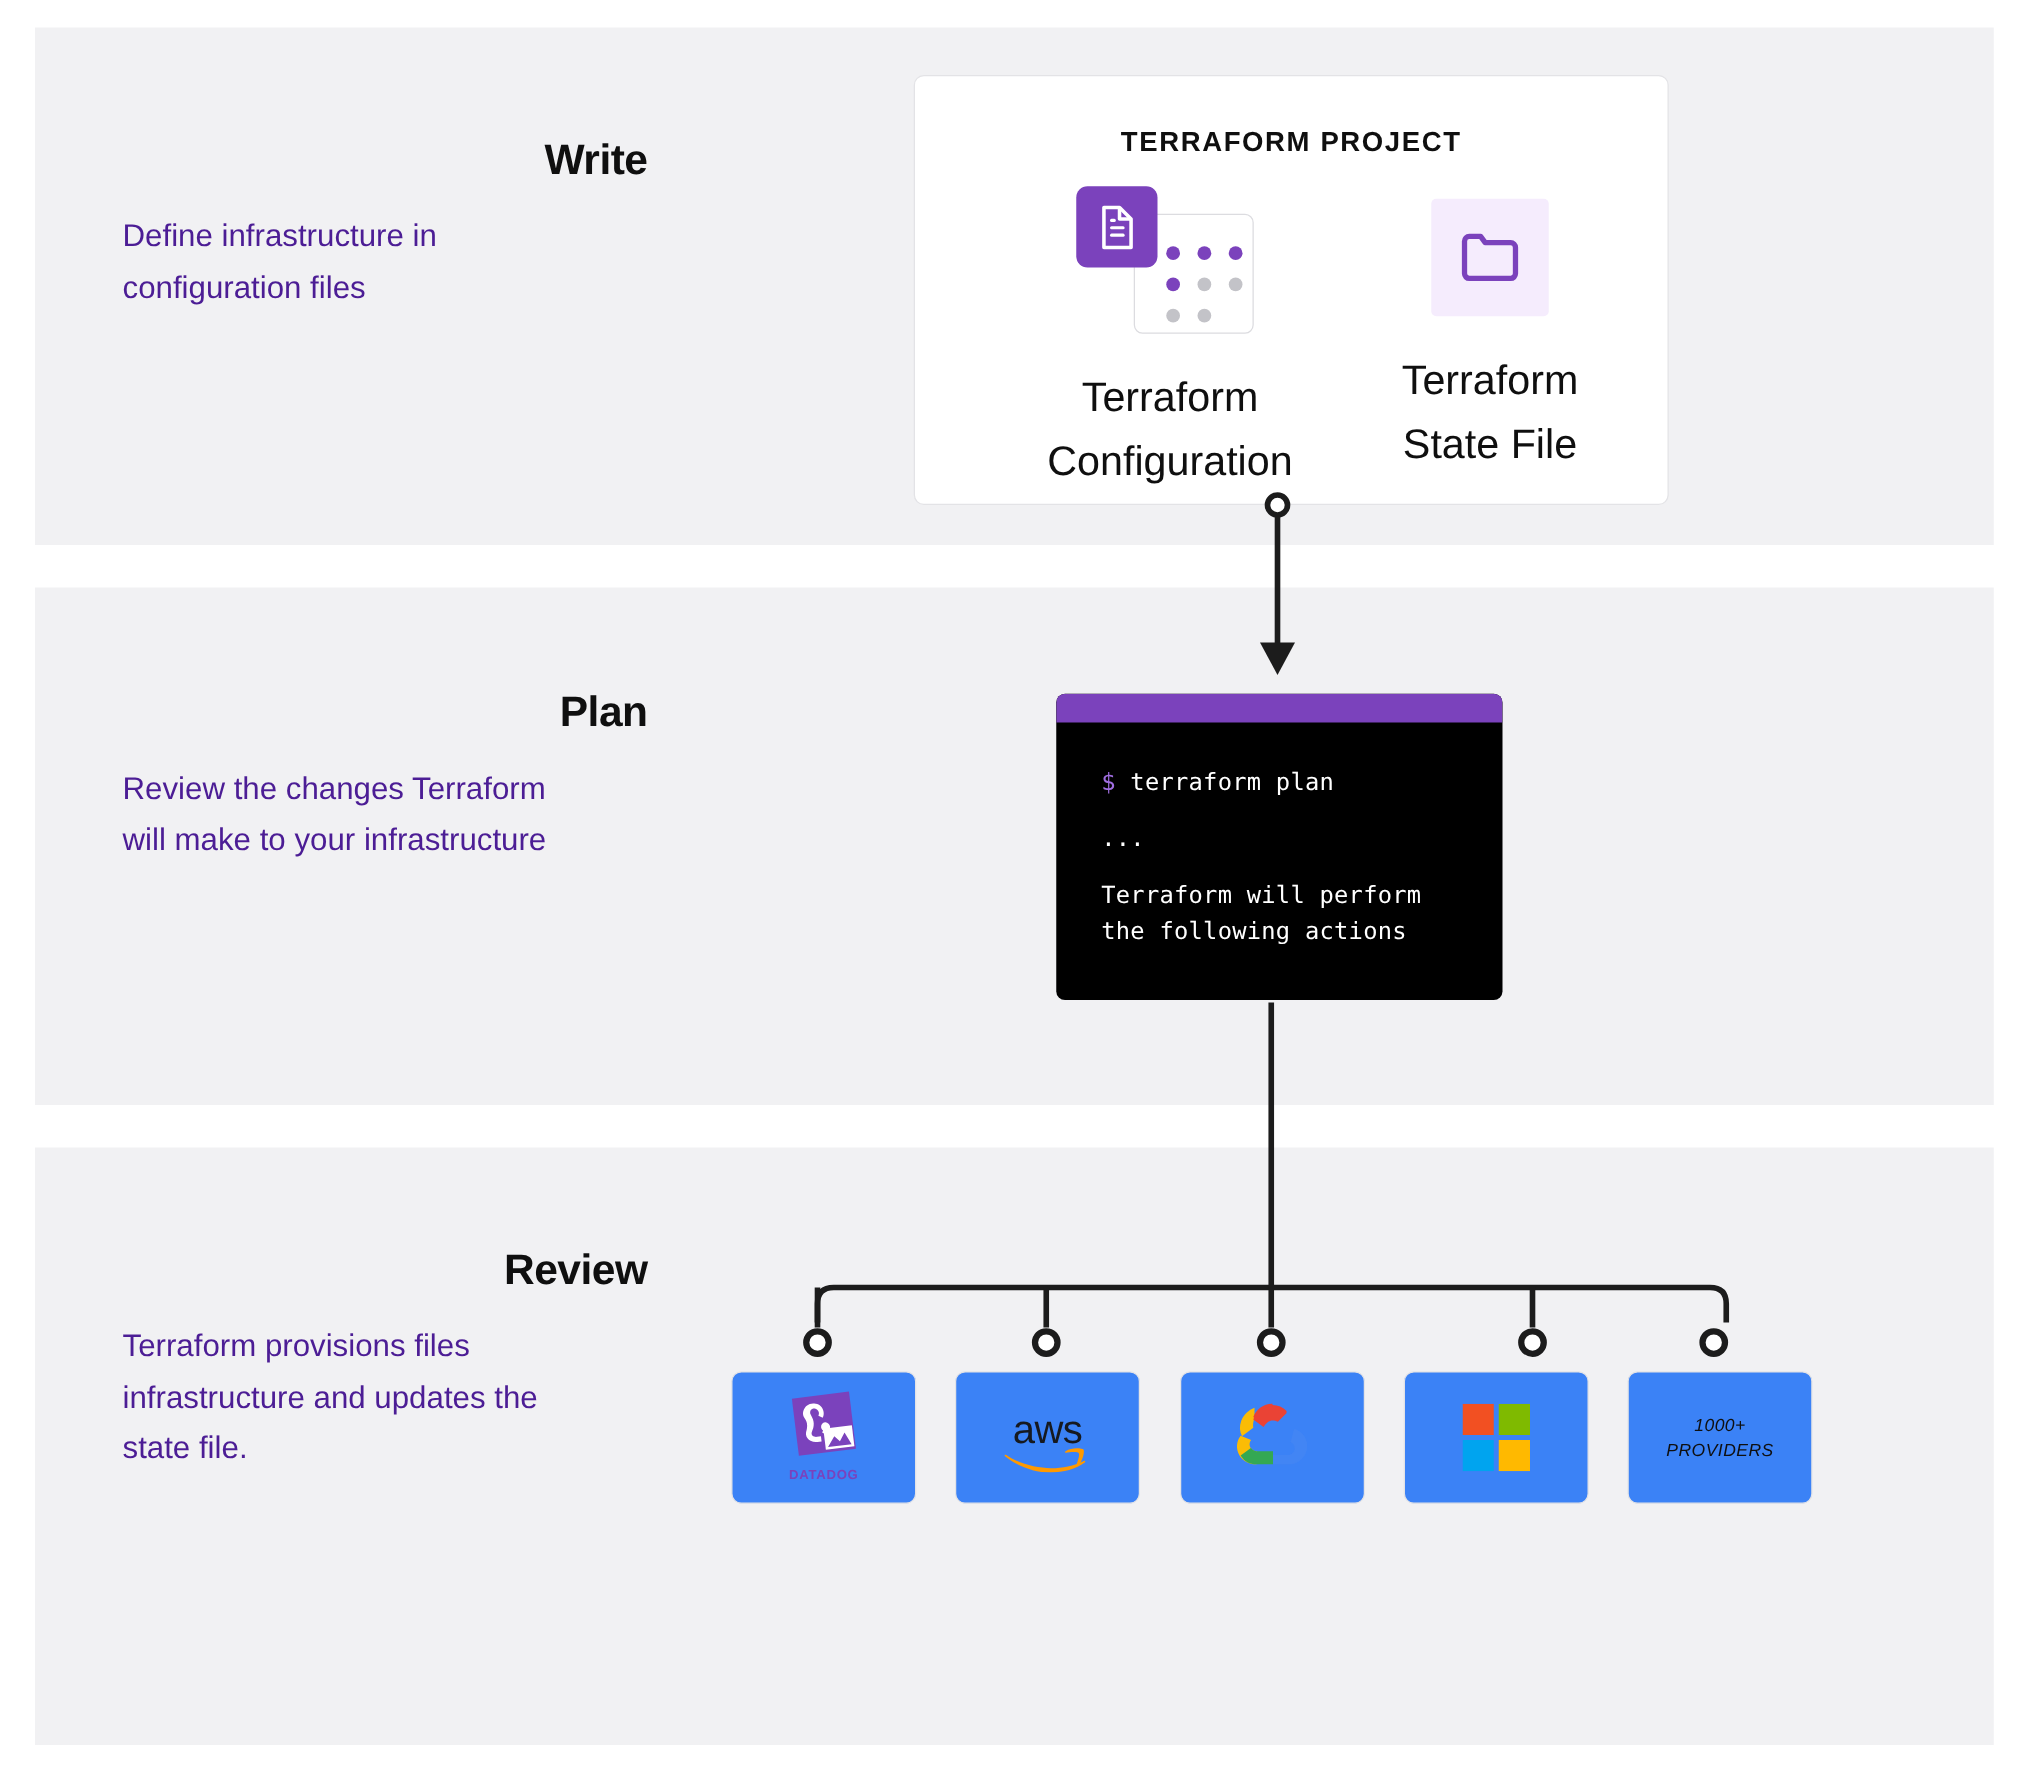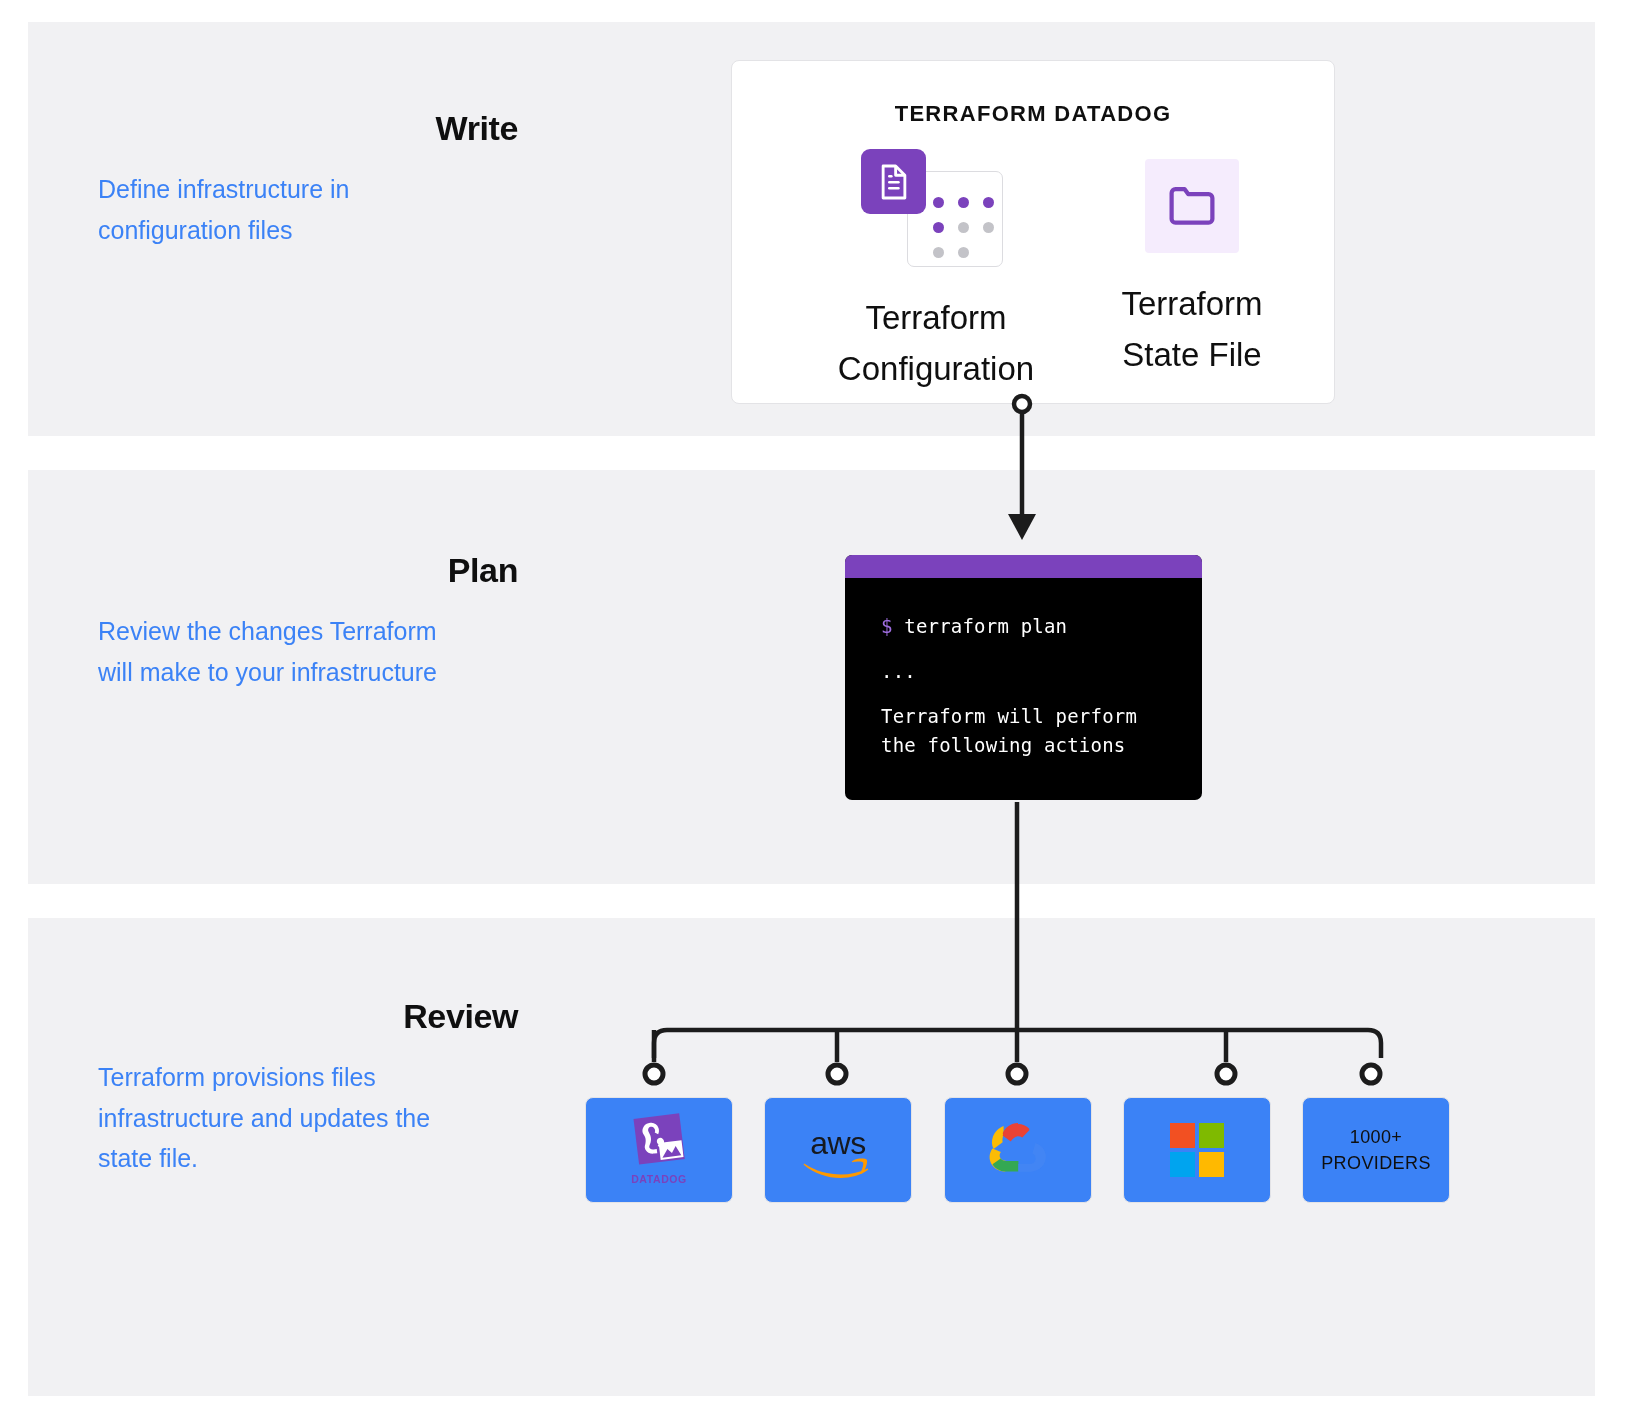--- a/index.html
+++ b/index.html
@@ -43,21 +43,21 @@
     font-weight: 700;
     color: #0f0f0f;
     letter-spacing: -0.4px;
     margin: 0 0 22px 0;
     line-height: 1.1;
     text-align: right;
   }
   .step-desc {
     font-size: 25px;
     font-weight: 400;
-    color: #3b82f6;
+    color: #4c1d95;
     line-height: 1.62;
     margin: 0;
     max-width: 340px;
   }
 
   #text-write { top: 110px; }
   #text-plan  { top: 552px; }
   #text-apply { top: 998px; }
 
   
@@ -207,26 +207,27 @@
     height: 106px;
     background: #3b82f6;
     border: 1px solid #e3e3e6;
     border-radius: 8px;
     box-sizing: border-box;
     display: flex;
     align-items: center;
     justify-content: center;
   }
   .providers-text {
-    font-size: 18px;
+    font-size: 14px;
     font-weight: 500;
     line-height: 1.45;
     text-align: center;
     color: #0f0f0f;
     letter-spacing: 0.4px;
+    font-style: italic;
   }
 
   
   .dd-logo { width: 80px; height: 76px; }
   
   .aws-logo { width: 86px; height: 56px; }
   
   .gcp-logo { width: 66px; height: 60px; }
   
   .ms-logo { width: 54px; height: 54px; }
@@ -249,21 +250,21 @@
     <h2 class="step-title">Plan</h2>
     <p class="step-desc">Review the changes Terraform will make to your infrastructure</p>
   </div>
 
   <div class="step-text" id="text-apply">
     <h2 class="step-title">Review</h2>
     <p class="step-desc">Terraform provisions files infrastructure and updates the state file.</p>
   </div>
 
   <div id="project-card">
-    <div id="project-card-title">TERRAFORM DATADOG</div>
+    <div id="project-card-title">TERRAFORM PROJECT</div>
 
     <div class="asset" id="asset-config">
       <div class="config-icon-wrap">
         <div class="config-sheet"></div>
         <div class="dot-grid">
           <span class="dot on" style="left:0px;  top:0px;"></span>
           <span class="dot on" style="left:25px; top:0px;"></span>
           <span class="dot on" style="left:50px; top:0px;"></span>
           <span class="dot on" style="left:0px;  top:25px;"></span>
           <span class="dot" style="left:25px; top:25px;"></span>

